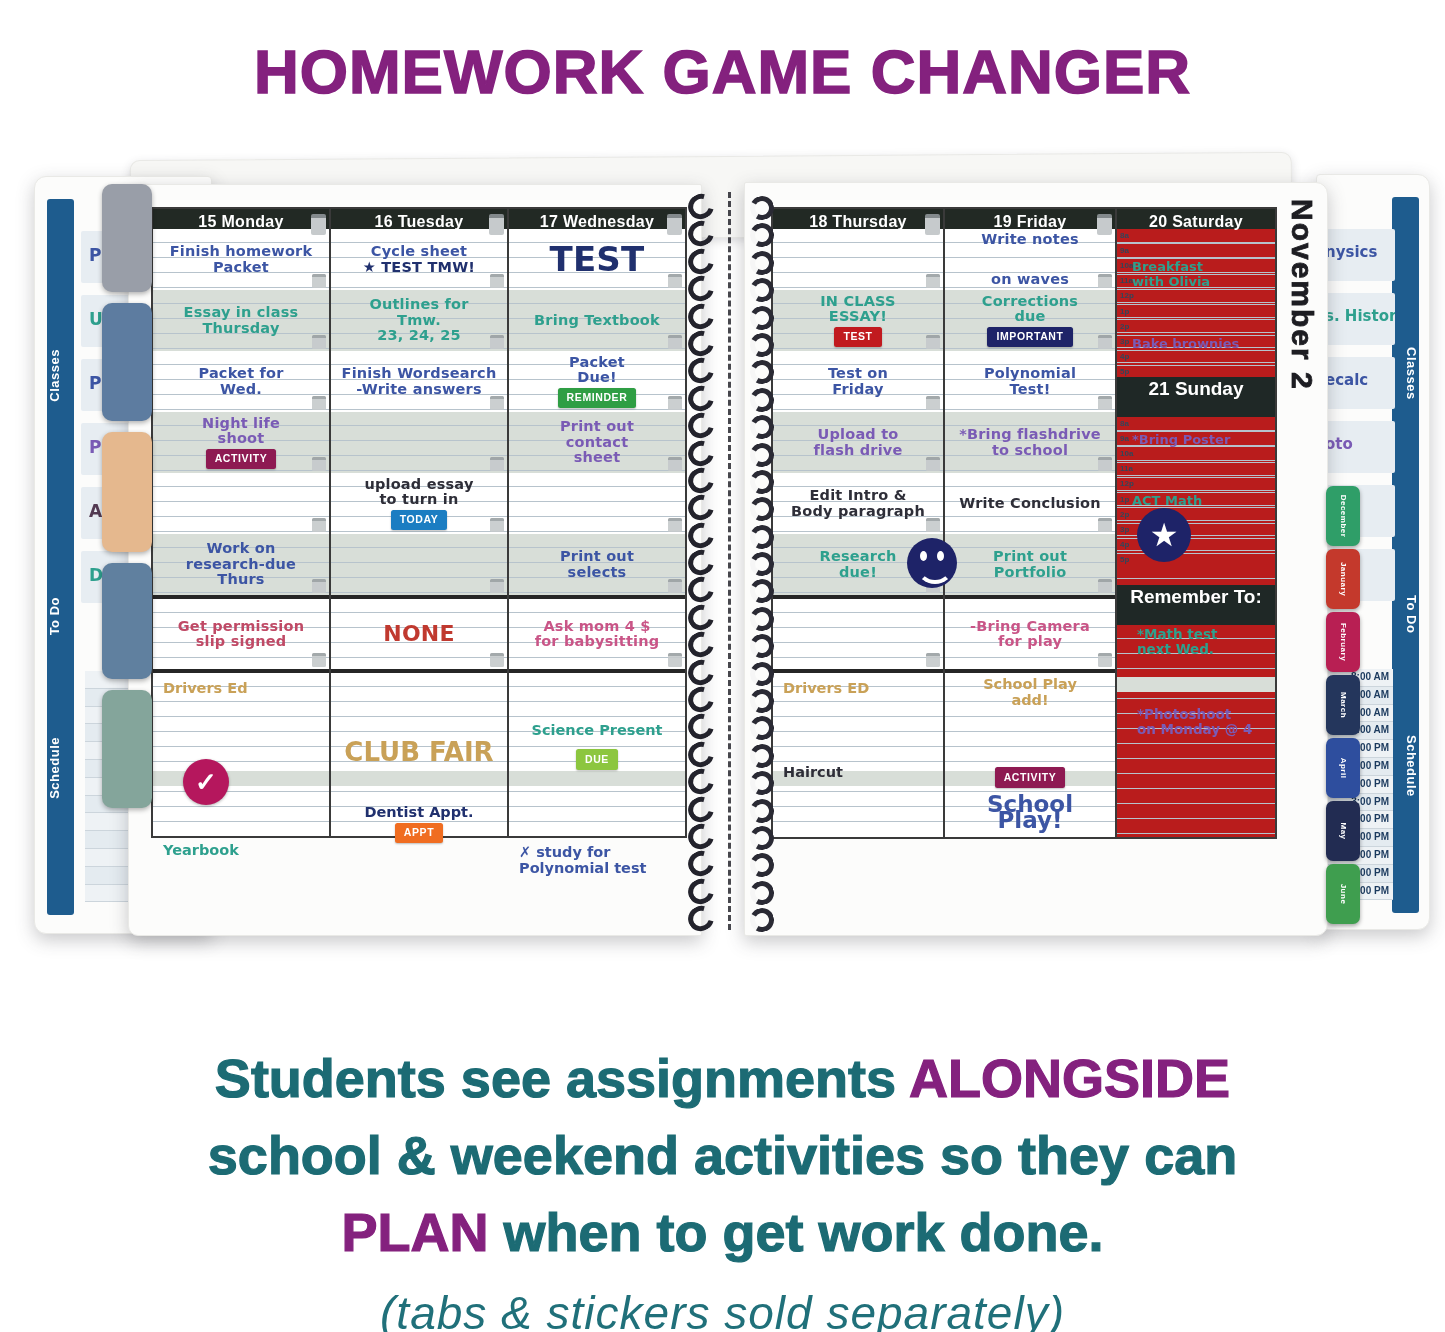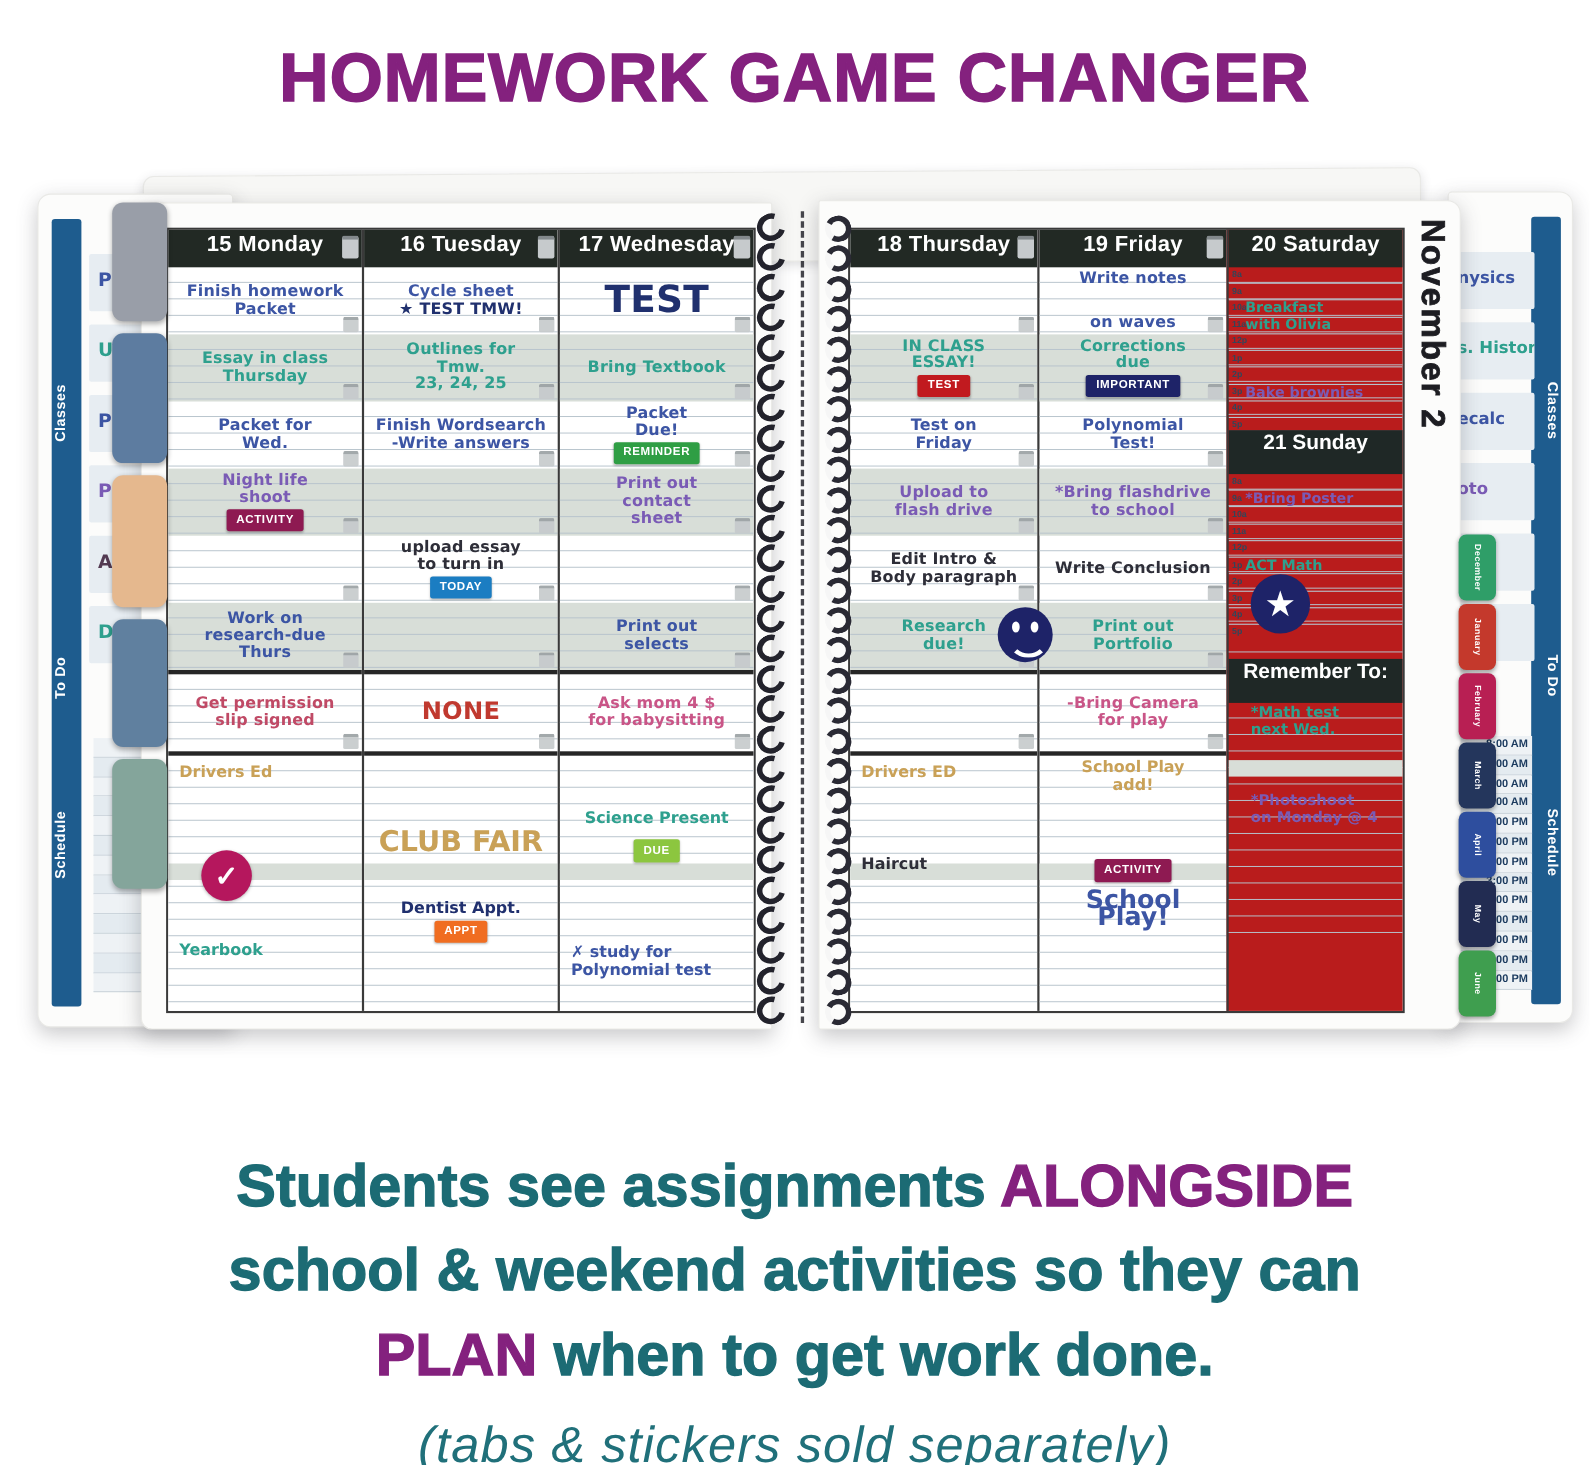--- a/index.html
+++ b/index.html
@@ -56,21 +56,21 @@
                   writing-mode:vertical-rl;font-size:8px;font-weight:bold;color:#fff;letter-spacing:.5px}
 
   
   #grid-left{position:absolute;left:22px;top:22px;display:flex;border:2px solid #3a3a3a;background:#fff}
   #grid-right{position:absolute;left:26px;top:24px;display:flex;border:2px solid #3a3a3a;background:#fff}
   .day-col{width:176px;position:relative;background:#fff}
   #grid-right .day-col{width:170px}
   .day-col + .day-col,.weekend-col{border-left:2px solid #3a3a3a}
   .weekend-col{width:158px;position:relative;background:#b91c1c}
 
-  .day-header{height:34px;background:#222924;color:#fff;font-weight:bold;font-size:20px;
+  .day-header{height:20px;background:#222924;color:#fff;font-weight:bold;font-size:16px;
               text-align:center;line-height:26px;position:relative;letter-spacing:.3px}
   .wk-header{height:40px;background:#1f2826;color:#fff;font-weight:bold;font-size:19px;
              text-align:center;line-height:24px}
   .block-tag{position:absolute;right:3px;top:5px;width:15px;height:17px;background:#c6cacc;
              border-top:4px solid #83898c;border-radius:2px}
 
   .ruled{background-image:linear-gradient(180deg,rgba(0,0,0,0) 13px,#b7c3cc 13px,#b7c3cc 14.3px,rgba(0,0,0,0) 14.3px);
          background-size:100% 15px}
   .cell{height:61px;position:relative}
   .cell.shade{background-color:#d8ded8}
@@ -78,21 +78,21 @@
              justify-content:center;text-align:center;font-family:"DejaVu Sans",sans-serif;
              font-weight:bold;font-size:14.5px;line-height:15.5px;letter-spacing:.2px}
   .hand-line{white-space:nowrap}
   .sticker{display:inline-block;margin-top:2px;padding:2.5px 9px;border-radius:2.5px;color:#fff;
            font-family:"Liberation Sans",sans-serif;font-weight:bold;font-size:10.5px;
            letter-spacing:.6px;box-shadow:0 1px 2px rgba(0,0,0,.25)}
   .done-tag{position:absolute;right:3px;bottom:2px;width:14px;height:11px;background:#c6cacc;
             border-top:3px solid #9aa0a3;border-radius:1.5px;opacity:.9;z-index:2}
   .hdivider{height:4px;background:#262626}
   .todo-cell{height:70px}
-  .bottom-cell{height:232px;position:relative}
+  .bottom-cell{height:163px;position:relative}
   .shade-band{position:absolute;left:0;right:0;top:98px;height:15px;background:#d8ded8}
   .wk-remember .shade-band{top:52px}
   .bottom-entry{position:absolute;left:0;right:0;text-align:center;z-index:2;
                 font-family:"DejaVu Sans",sans-serif;font-weight:bold;font-size:14.5px;line-height:15.5px}
   .bottom-entry.left{text-align:left;padding-left:10px}
 
   
   .check-circle{position:absolute;width:46px;height:46px;border-radius:50%;background:#b5175d;
                 color:#fff;font-size:26px;font-weight:bold;display:flex;align-items:center;
                 justify-content:center;box-shadow:0 1px 3px rgba(0,0,0,.3);z-index:3}

